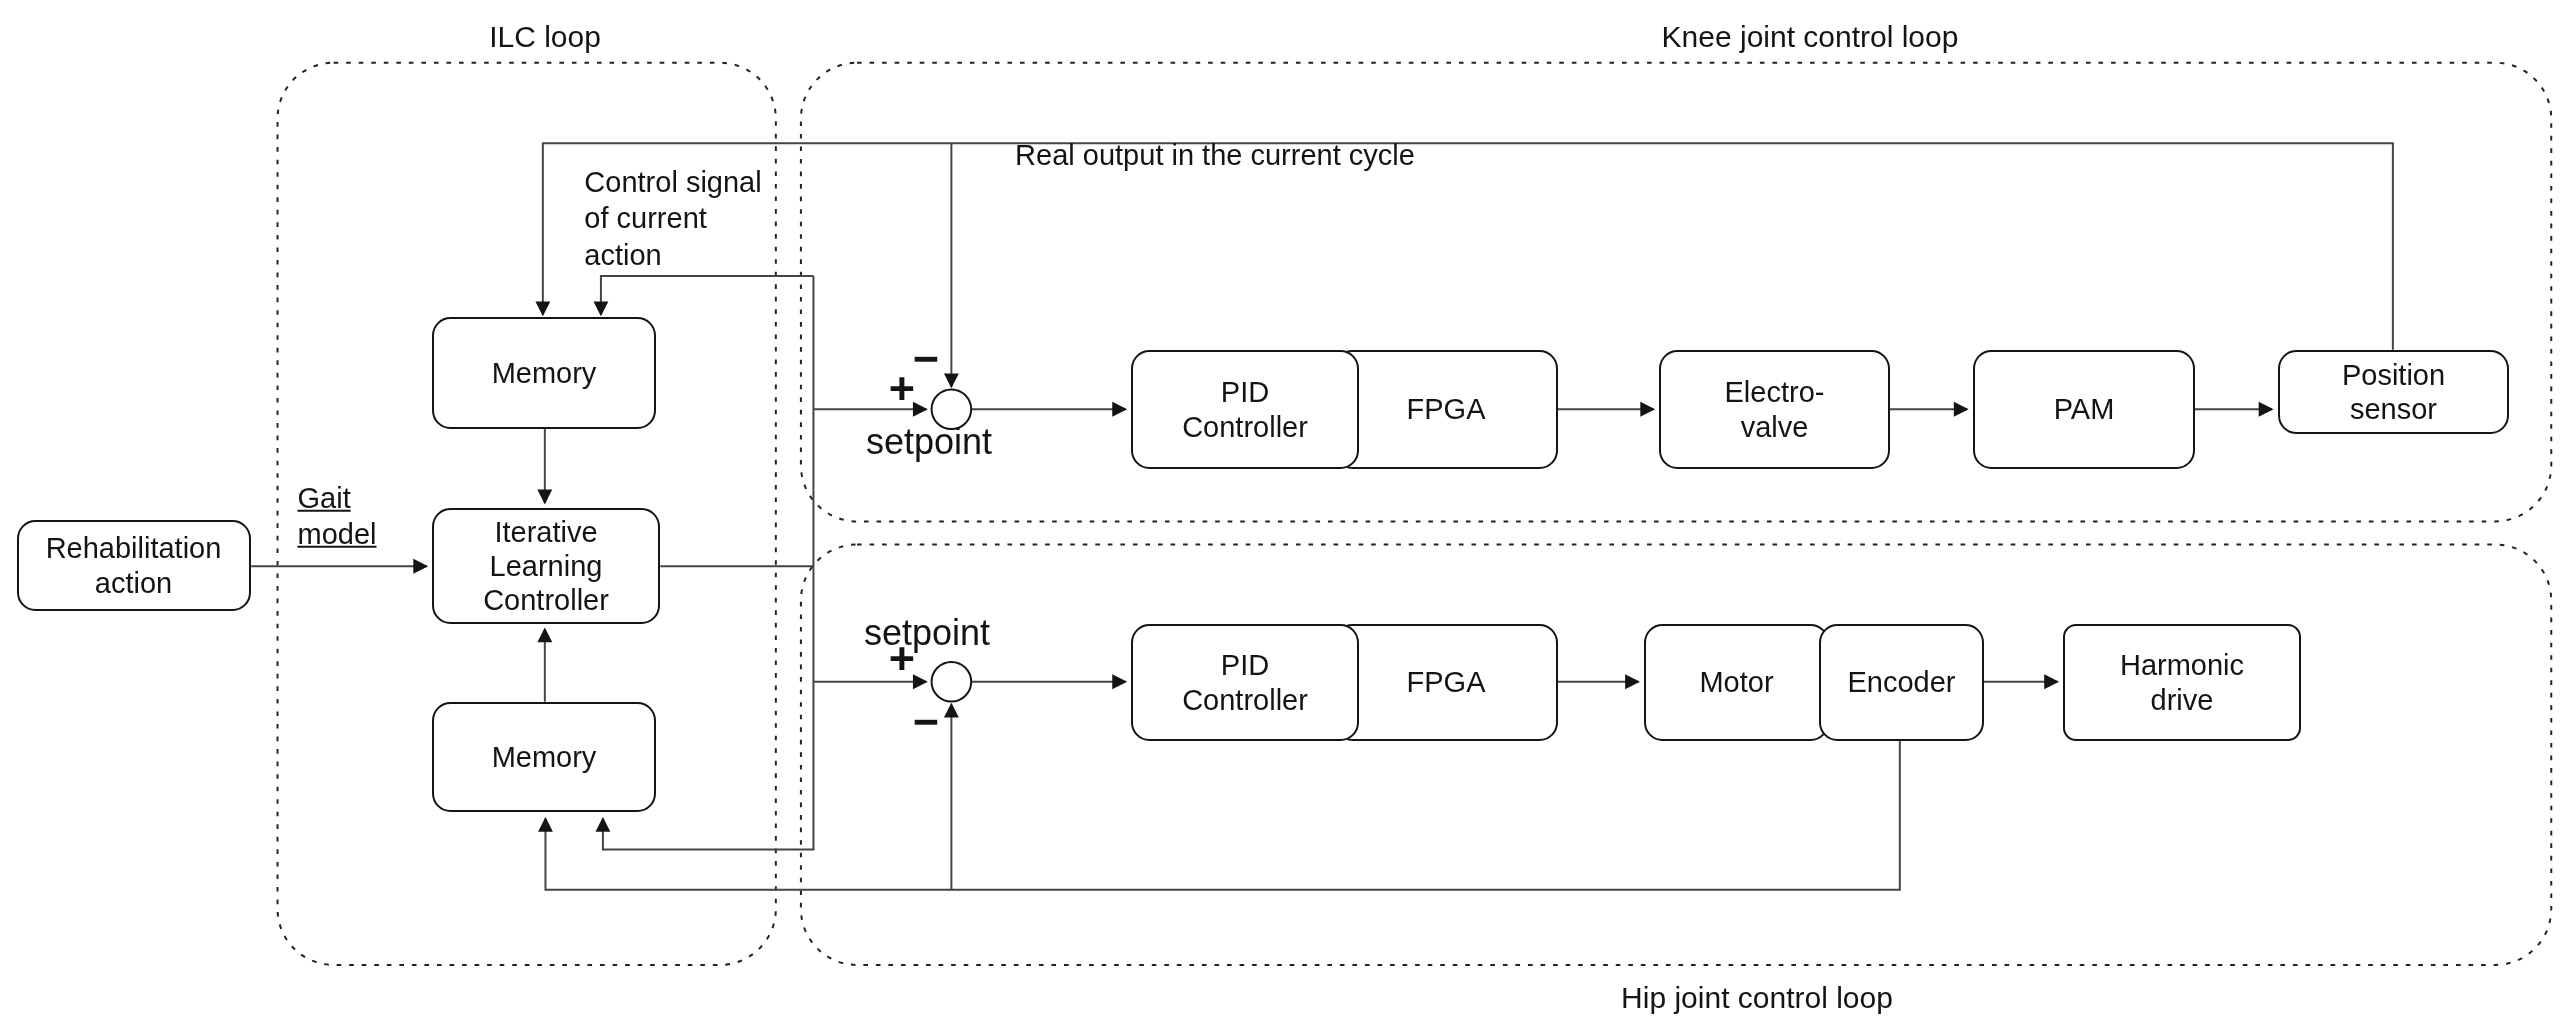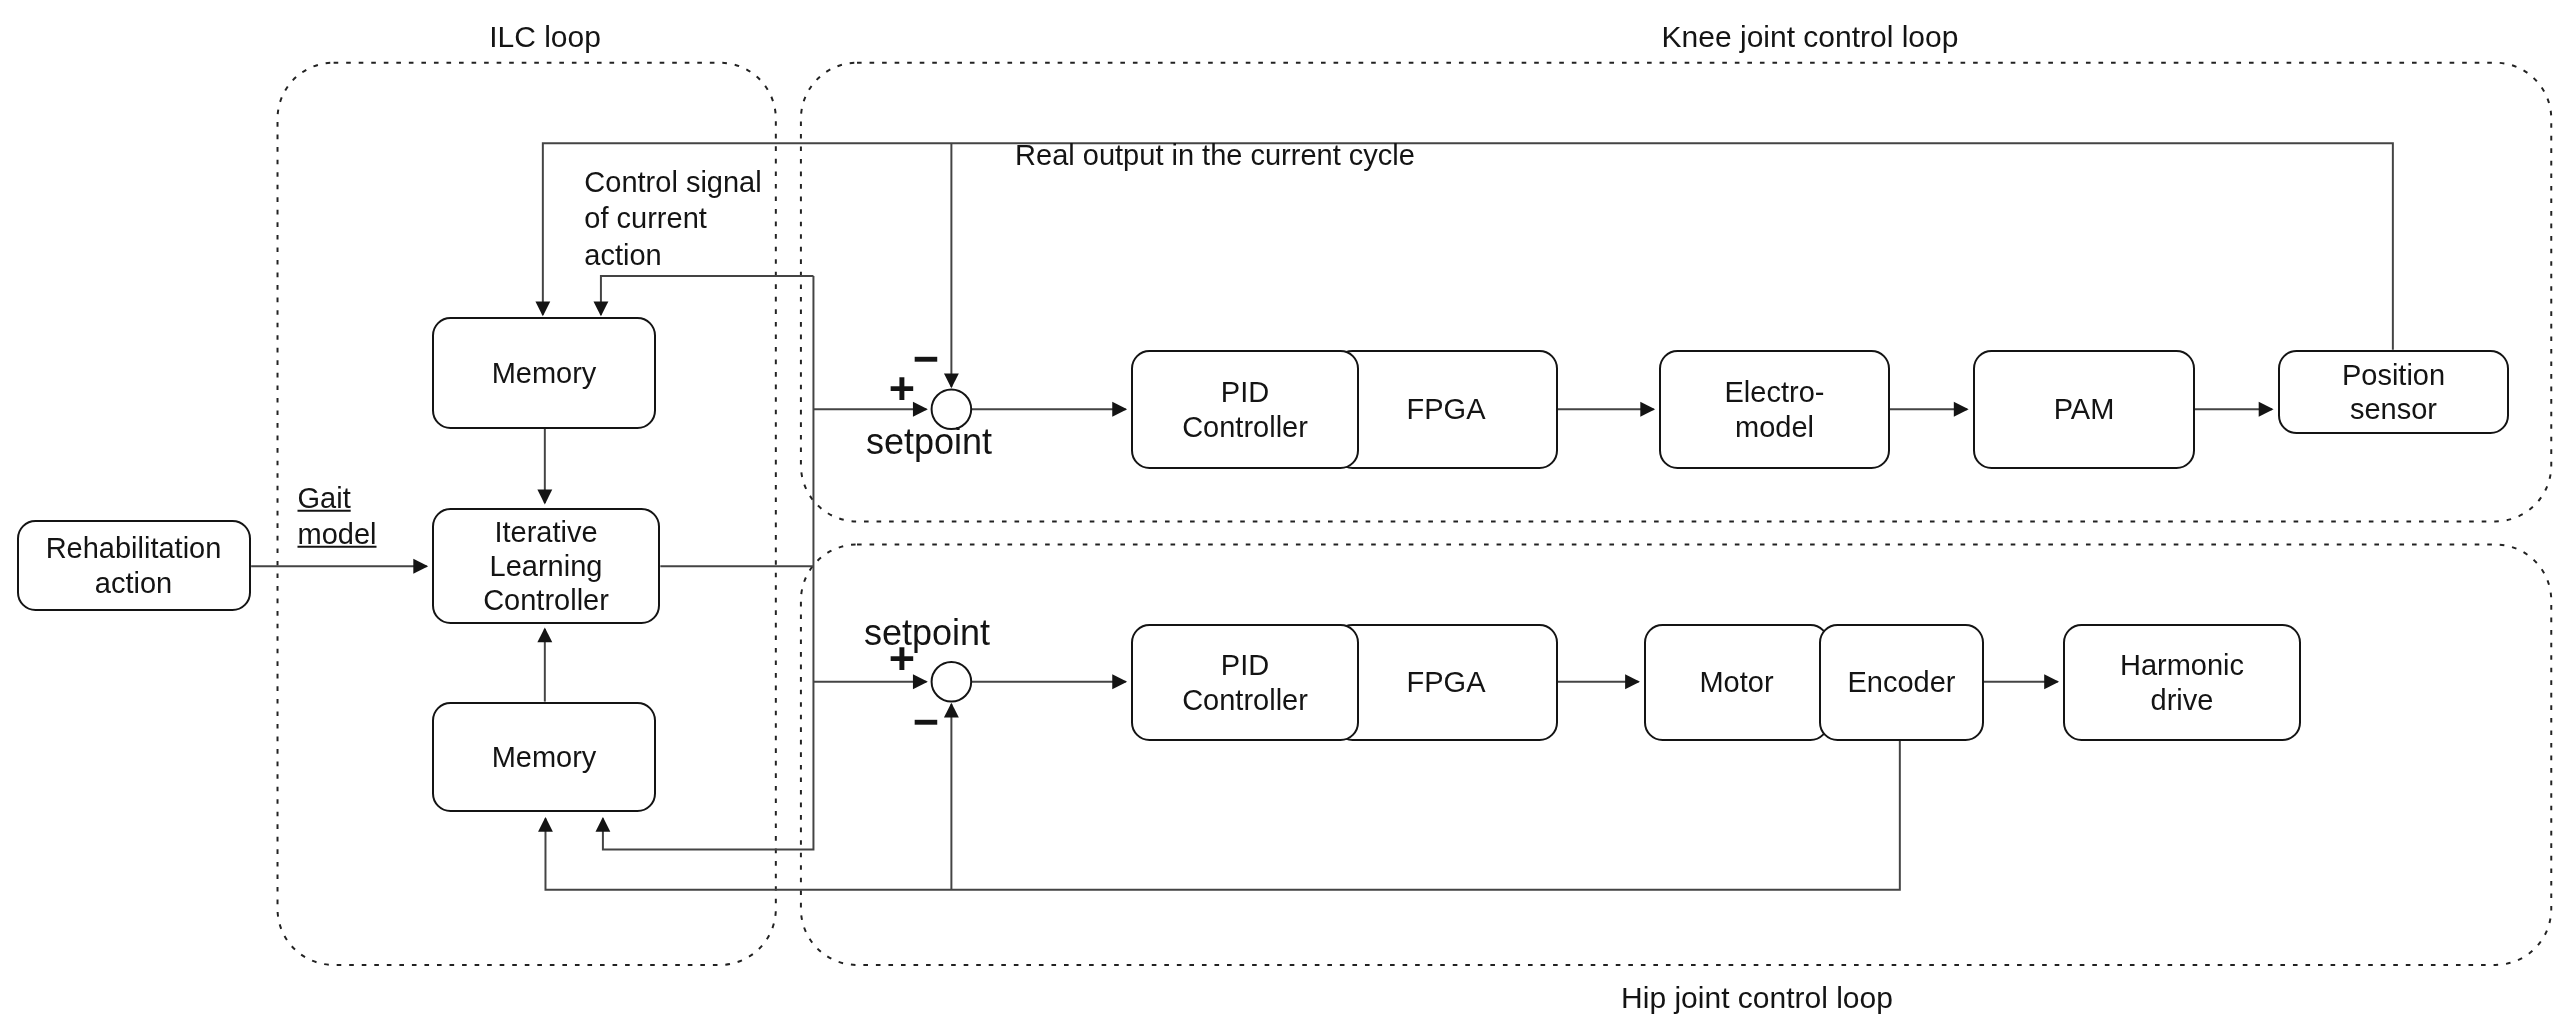--- a/index.html
+++ b/index.html
@@ -67,31 +67,31 @@
   <div class="block" style="left:432px;top:508px;width:228px;height:116px;">Iterative
 Learning
 Controller</div>
 
   <div class="block" style="left:432px;top:702px;width:224px;height:110px;">Memory</div>
 
   <div class="block" style="left:1334px;top:350px;width:224px;height:119px;">FPGA</div>
   <div class="block" style="left:1131px;top:350px;width:228px;height:119px;">PID
 Controller</div>
   <div class="block" style="left:1659px;top:350px;width:231px;height:119px;">Electro-
-model</div>
+valve</div>
   <div class="block" style="left:1973px;top:350px;width:222px;height:119px;">PAM</div>
   <div class="block" style="left:2278px;top:350px;width:231px;height:84px;">Position
 sensor</div>
 
   <div class="block" style="left:1334px;top:624px;width:224px;height:117px;">FPGA</div>
   <div class="block" style="left:1131px;top:624px;width:228px;height:117px;">PID
 Controller</div>
   <div class="block" style="left:1644px;top:624px;width:185px;height:117px;">Motor</div>
   <div class="block" style="left:1819px;top:624px;width:165px;height:117px;">Encoder</div>
-  <div class="block" style="left:2063px;top:624px;width:238px;height:117px;">Harmonic
+  <div class="block" style="left:2063px;top:624px;width:238px;height:117px;border-radius:13px;">Harmonic
 drive</div>
 
   <div class="label loop-label" style="left:545px;top:37px;">ILC loop</div>
   <div class="label loop-label" style="left:1810px;top:37px;">Knee joint control loop</div>
   <div class="label loop-label" style="left:1757px;top:998px;">Hip joint control loop</div>
 
   <div class="label" style="left:337px;top:516px;text-decoration:underline;">Gait
 model</div>
   <div class="label" style="left:673px;top:218px;">Control signal
 of current

